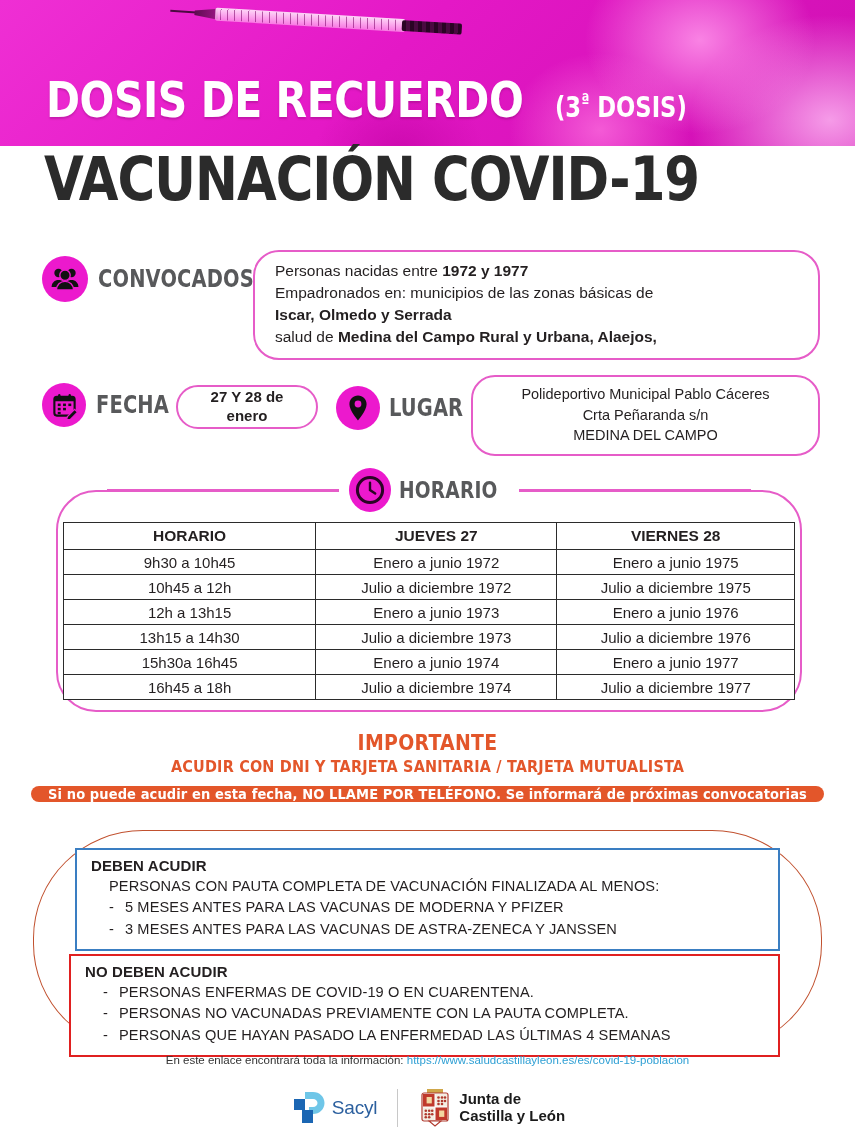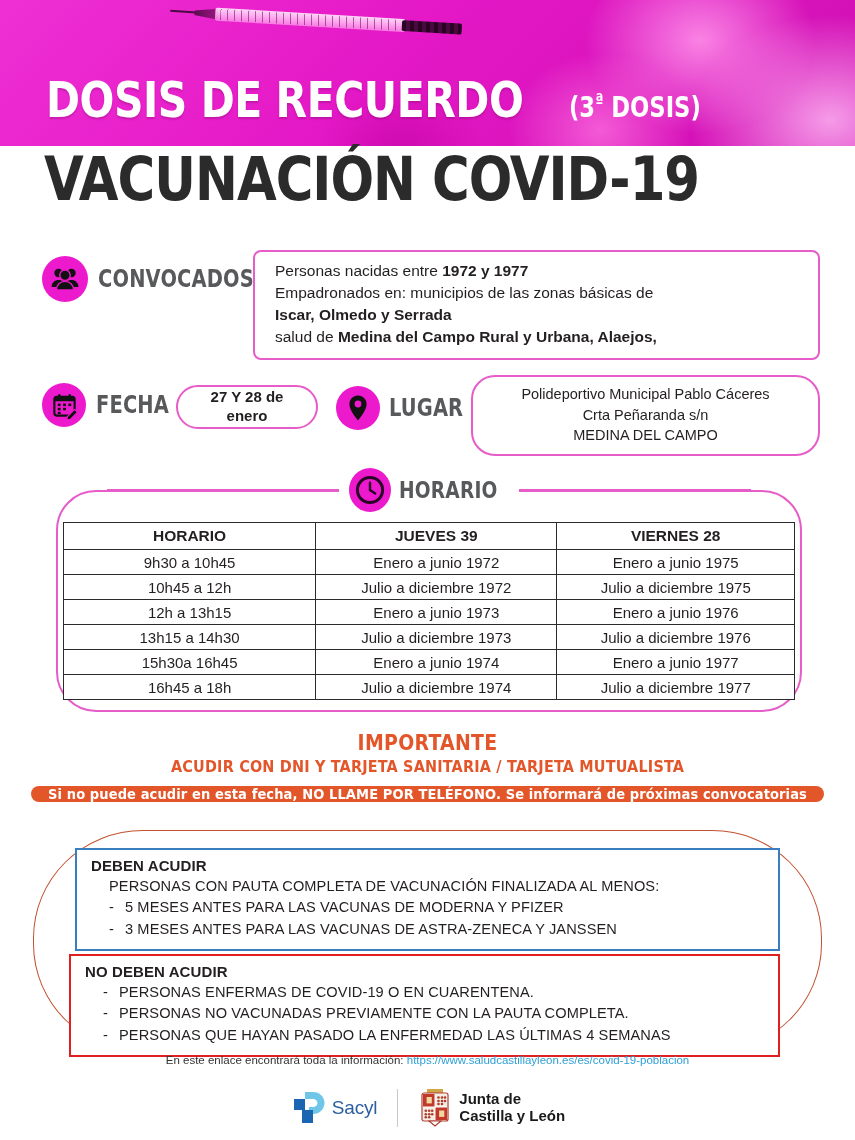--- a/index.html
+++ b/index.html
@@ -53,21 +53,21 @@
     position:absolute;left:24px;top:4px;width:24px;height:11px;
     background:linear-gradient(90deg,#5c0d4f,#9d1486);
     clip-path:polygon(0 30%,100% 0,100% 100%,0 70%);
   }
   .syr-needle{
     position:absolute;left:0px;top:8px;width:26px;height:2px;
     background:#4b0a40;
   }
   .banner-title{
     position:absolute;left:46px;top:72px;
-    display:flex;align-items:baseline;gap:14px;
+    display:flex;align-items:baseline;
     z-index:4;
   }
   .banner-title .t-main{
     font-family:"DejaVu Sans Condensed","Liberation Sans Narrow","Liberation Sans",sans-serif;
     font-weight:700;
     font-size:49px;
     letter-spacing:-0.5px;
     color:#ffffff;
     transform:scaleX(.93);
     transform-origin:left bottom;
@@ -96,21 +96,21 @@
     color:#2b2b2b;
     transform:scaleX(.95);
     transform-origin:left top;
     white-space:nowrap;
     line-height:1.05;
   }
 
   
   .pill{
     border:2px solid #e65cc8;
-    border-radius:8px;
+    border-radius:26px;
     background:#fff;
     box-sizing:border-box;
   }
   .ico-circle{
     border-radius:50%;
     background:#ec19cd;
     display:flex;align-items:center;justify-content:center;
     flex:none;
   }
   .sec-label{
@@ -414,21 +414,21 @@
 
   <table class="sched">
     <colgroup>
         <col class="c1">
         <col class="c2">
         <col class="c3">
       </colgroup>
     <thead>
       <tr>
         <th>HORARIO</th>
-        <th>JUEVES 39</th>
+        <th>JUEVES 27</th>
         <th>VIERNES 28</th>
       </tr>
     </thead>
     <tbody>
       <tr>
         <td>9h30 a 10h45</td>
         <td>Enero a junio 1972</td>
         <td>Enero a junio 1975</td>
       </tr>
       <tr>

